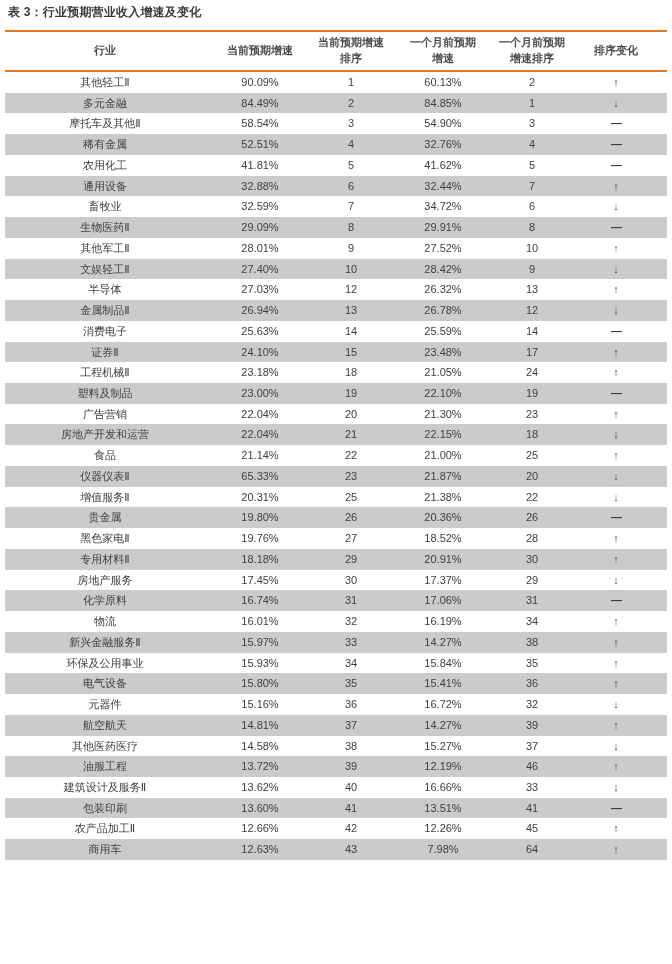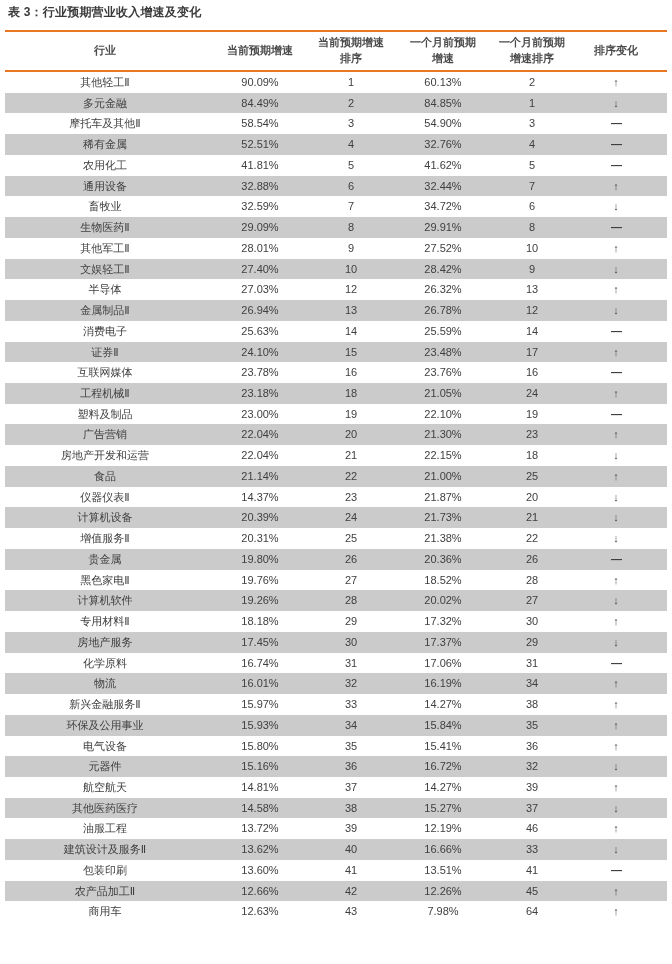--- a/index.html
+++ b/index.html
@@ -206,28 +206,20 @@
   </tr>
           <tr>
     <td class="c-industry">证券Ⅱ</td>
     <td class="c-num">24.10%</td>
     <td class="c-num">15</td>
     <td class="c-num">23.48%</td>
     <td class="c-num">17</td>
     <td class="c-change">↑</td>
   </tr>
           <tr>
-    <td class="c-industry">互联网媒体</td>
-    <td class="c-num">23.78%</td>
-    <td class="c-num">16</td>
-    <td class="c-num">23.76%</td>
-    <td class="c-num">16</td>
-    <td class="c-change flat">—</td>
-  </tr>
-          <tr>
     <td class="c-industry">工程机械Ⅱ</td>
     <td class="c-num">23.18%</td>
     <td class="c-num">18</td>
     <td class="c-num">21.05%</td>
     <td class="c-num">24</td>
     <td class="c-change">↑</td>
   </tr>
           <tr>
     <td class="c-industry">塑料及制品</td>
     <td class="c-num">23.00%</td>
@@ -255,32 +247,24 @@
           <tr>
     <td class="c-industry">食品</td>
     <td class="c-num">21.14%</td>
     <td class="c-num">22</td>
     <td class="c-num">21.00%</td>
     <td class="c-num">25</td>
     <td class="c-change">↑</td>
   </tr>
           <tr>
     <td class="c-industry">仪器仪表Ⅱ</td>
-    <td class="c-num">14.37%</td>
+    <td class="c-num">65.33%</td>
     <td class="c-num">23</td>
     <td class="c-num">21.87%</td>
     <td class="c-num">20</td>
-    <td class="c-change">↓</td>
-  </tr>
-          <tr>
-    <td class="c-industry">计算机设备</td>
-    <td class="c-num">20.39%</td>
-    <td class="c-num">24</td>
-    <td class="c-num">21.73%</td>
-    <td class="c-num">21</td>
     <td class="c-change">↓</td>
   </tr>
           <tr>
     <td class="c-industry">增值服务Ⅱ</td>
     <td class="c-num">20.31%</td>
     <td class="c-num">25</td>
     <td class="c-num">21.38%</td>
     <td class="c-num">22</td>
     <td class="c-change">↓</td>
   </tr>
@@ -294,32 +278,24 @@
   </tr>
           <tr>
     <td class="c-industry">黑色家电Ⅱ</td>
     <td class="c-num">19.76%</td>
     <td class="c-num">27</td>
     <td class="c-num">18.52%</td>
     <td class="c-num">28</td>
     <td class="c-change">↑</td>
   </tr>
           <tr>
-    <td class="c-industry">计算机软件</td>
-    <td class="c-num">19.26%</td>
-    <td class="c-num">28</td>
-    <td class="c-num">20.02%</td>
-    <td class="c-num">27</td>
-    <td class="c-change">↓</td>
-  </tr>
-          <tr>
     <td class="c-industry">专用材料Ⅱ</td>
     <td class="c-num">18.18%</td>
     <td class="c-num">29</td>
-    <td class="c-num">17.32%</td>
+    <td class="c-num">20.91%</td>
     <td class="c-num">30</td>
     <td class="c-change">↑</td>
   </tr>
           <tr>
     <td class="c-industry">房地产服务</td>
     <td class="c-num">17.45%</td>
     <td class="c-num">30</td>
     <td class="c-num">17.37%</td>
     <td class="c-num">29</td>
     <td class="c-change">↓</td>

